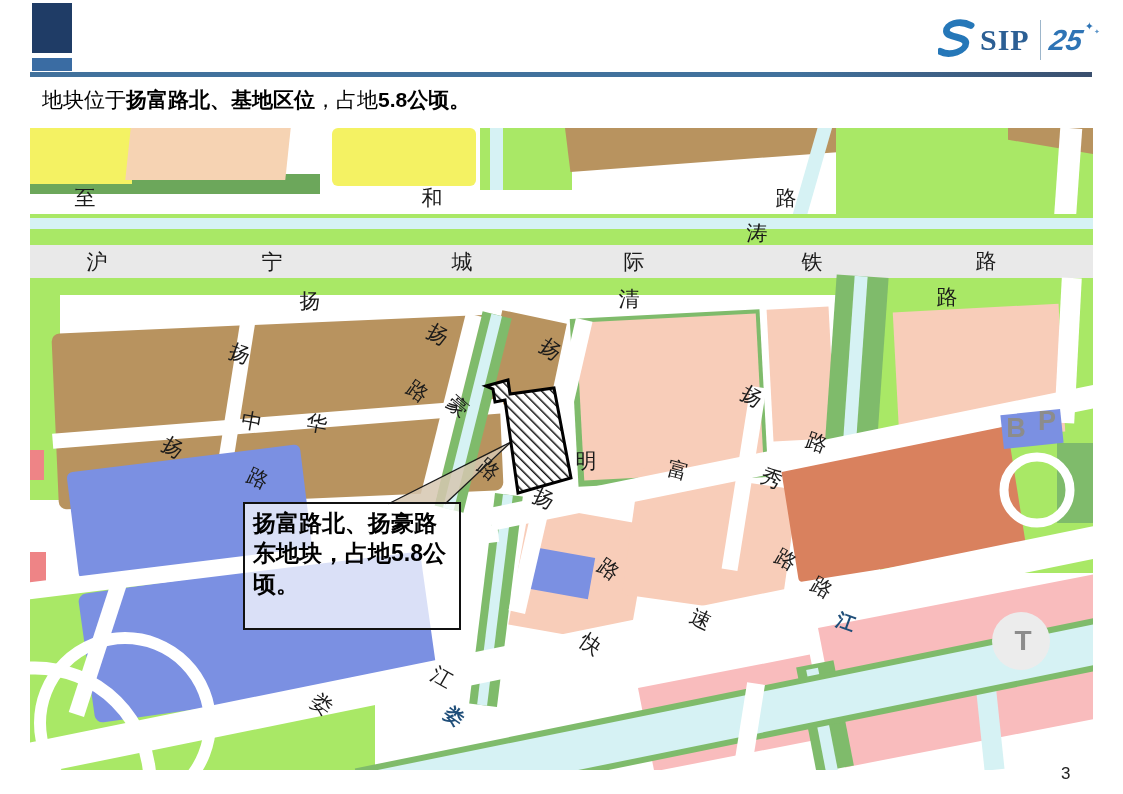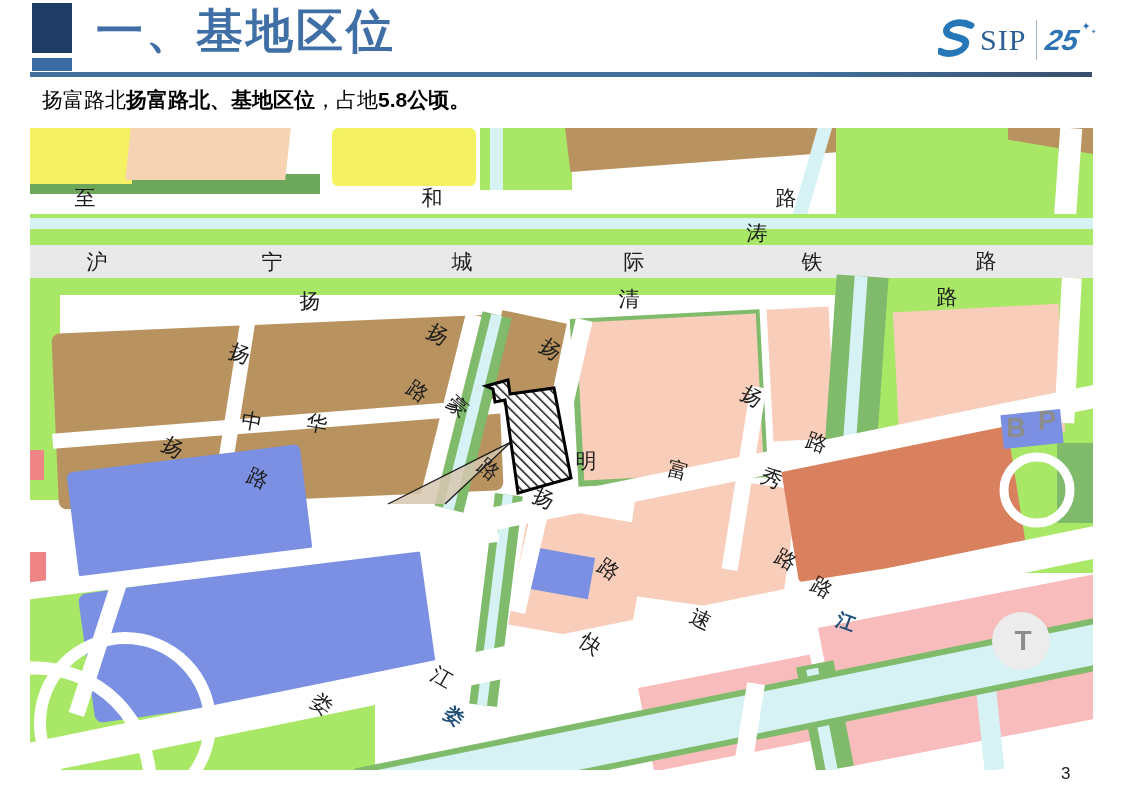--- a/index.html
+++ b/index.html
@@ -5,21 +5,21 @@
   html,body{margin:0;padding:0;background:#fff;}
   .slide{position:relative;width:1123px;height:794px;background:#fff;overflow:hidden;
          font-family:"Liberation Sans","DejaVu Sans",sans-serif;}
   
   .accent-dark{position:absolute;left:32px;top:3px;width:40px;height:50px;background:#1f3c66;}
   .accent-light{position:absolute;left:32px;top:58px;width:40px;height:13px;background:#3a6ca3;}
   .page-title{position:absolute;left:96px;top:0px;font-size:47px;font-weight:700;color:#3f6fa5;letter-spacing:3px;}
   .rule{position:absolute;left:30px;top:72px;width:1062px;height:5px;
         background:linear-gradient(90deg,#41719c 0%,#41719c 72%,#3a4f6e 100%);}
   .logo{position:absolute;left:938px;top:15px;height:50px;display:flex;align-items:center;}
-  .logo-sip{font-family:"Liberation Serif",serif;font-weight:400;font-size:30px;color:#2c5f94;letter-spacing:1px;margin-left:2px;}
+  .logo-sip{font-family:"Liberation Serif",serif;font-weight:700;font-size:30px;color:#2c5f94;letter-spacing:1px;margin-left:2px;}
   .logo-div{width:1px;height:40px;background:#9db6cb;margin:0 9px 0 10px;}
   .anniv{position:relative;padding-right:10px;}
   .anniv-num{display:block;font-style:italic;font-weight:700;font-size:29px;color:#2e74b5;transform:skewX(-10deg);line-height:1;}
   .anniv-star{position:absolute;top:-6px;right:-2px;font-size:11px;color:#2e74b5;}
   .anniv-star2{position:absolute;top:2px;right:-8px;font-size:7px;color:#5a94c8;}
   .microtext{width:62px;height:4px;margin-top:3px;
      background:repeating-linear-gradient(90deg,#6b93c0 0 3px,transparent 3px 5px);}
   
   .subtitle{position:absolute;left:42px;top:86px;font-size:21px;color:#000;}
   .subtitle b{font-weight:700;}
@@ -35,21 +35,20 @@
            background:rgba(255,255,255,0.72);border:2px solid #111;
            font-size:23px;font-weight:700;color:#000;line-height:1.32;padding:4px 8px;}
 </style>
 </head>
 <body>
 
 <div class="slide">
 
   <div class="accent-dark"></div>
   <div class="accent-light"></div>
-  <div class="page-title">一、基地区位</div>
 
   <div class="logo">
     <span>
       <svg width="40" height="42" viewBox="0 0 42 44">
         <g transform="skewX(-8)">
           <path d="M36 9 C22 2 9 8 11 15 C13 22 31 20 33 27 C35 35 19 42 7 36" fill="none" stroke="#2577b8" stroke-width="7" stroke-linecap="round"></path>
         </g>
       </svg>
     </span>
     <span class="logo-sip">SIP</span>
@@ -57,21 +56,21 @@
     <span class="anniv">
       <span class="anniv-num">25</span>
       <span class="anniv-star">✦</span>
       <span class="anniv-star2">✦</span>
       <span class="microtext"></span>
     </span>
   </div>
 
   <div class="rule"></div>
 
-  <div class="subtitle"><span>扬富路北</span><b>扬富路北、基地区位</b><span>，占地</span><b>5.8公顷。</b></div>
+  <div class="subtitle"><span>地块位于</span><b>扬富路北、基地区位</b><span>，占地</span><b>5.8公顷。</b></div>
 
   <div class="map">
     <div id="map-blocks">
         <div class="blk" style="left: 0px; top: 46px; width: 290px; height: 20px; background: rgb(108, 167, 91);"></div>
         <div class="blk" style="left: 0px; top: 0px; width: 102px; height: 56px; background: rgb(244, 242, 99);"></div>
         <div class="blk" style="left: 98px; top: 0px; width: 160px; height: 52px; background: rgb(246, 211, 179); transform: skewX(-6deg);"></div>
         <div class="blk" style="left: 302px; top: 0px; width: 144px; height: 58px; background: rgb(244, 242, 99); border-radius: 6px;"></div>
         <div class="blk" style="left: 450px; top: 0px; width: 92px; height: 62px; background: rgb(169, 232, 102);"></div>
         <div class="blk" style="left: 460px; top: 0px; width: 13px; height: 62px; background: rgb(214, 242, 244);"></div>
         <div class="blk" style="left: 535px; top: 0px; width: 272px; height: 44px; background: rgb(184, 147, 95); clip-path: polygon(0px 0px, 100% 0px, 100% 55%, 2% 100%);"></div>
@@ -188,16 +187,19 @@
         <span class="map-label" style="left: 561px; top: 516px; color: rgb(26, 26, 26); font-size: 21px; font-weight: 400; transform: translate(-50%, -50%) rotate(35deg);">快</span>
         <span class="map-label" style="left: 671px; top: 491px; color: rgb(26, 26, 26); font-size: 21px; font-weight: 400; transform: translate(-50%, -50%) rotate(25deg);">速</span>
         <span class="map-label" style="left: 792px; top: 459px; color: rgb(26, 26, 26); font-size: 21px; font-weight: 400; transform: translate(-50%, -50%) rotate(30deg);">路</span>
         <span class="map-label" style="left: 424px; top: 588px; color: rgb(31, 78, 121); font-size: 19px; font-weight: 700; transform: translate(-50%, -50%) rotate(35deg);">娄</span>
         <span class="map-label" style="left: 816px; top: 494px; color: rgb(31, 78, 121); font-size: 19px; font-weight: 700; transform: translate(-50%, -50%) rotate(20deg);">江</span>
         <span class="map-label" style="left: 986px; top: 300px; color: rgb(140, 140, 140); font-size: 27px; font-weight: 700; transform: translate(-50%, -50%) rotate(0deg);">B</span>
         <span class="map-label" style="left: 1017px; top: 293px; color: rgb(140, 140, 140); font-size: 27px; font-weight: 700; transform: translate(-50%, -50%) rotate(0deg);">P</span>
         <span class="map-label" style="left: 993px; top: 513px; color: rgb(140, 140, 140); font-size: 28px; font-weight: 700; transform: translate(-50%, -50%) rotate(0deg);">T</span>
       </div>
 
+    <div class="callout">
+      <span>扬富路北、扬豪路东地块，占地5.8公顷。</span>
+    </div>
   </div>
 
   <div class="page-num">3</div>
 </div>
 
 </body></html>

